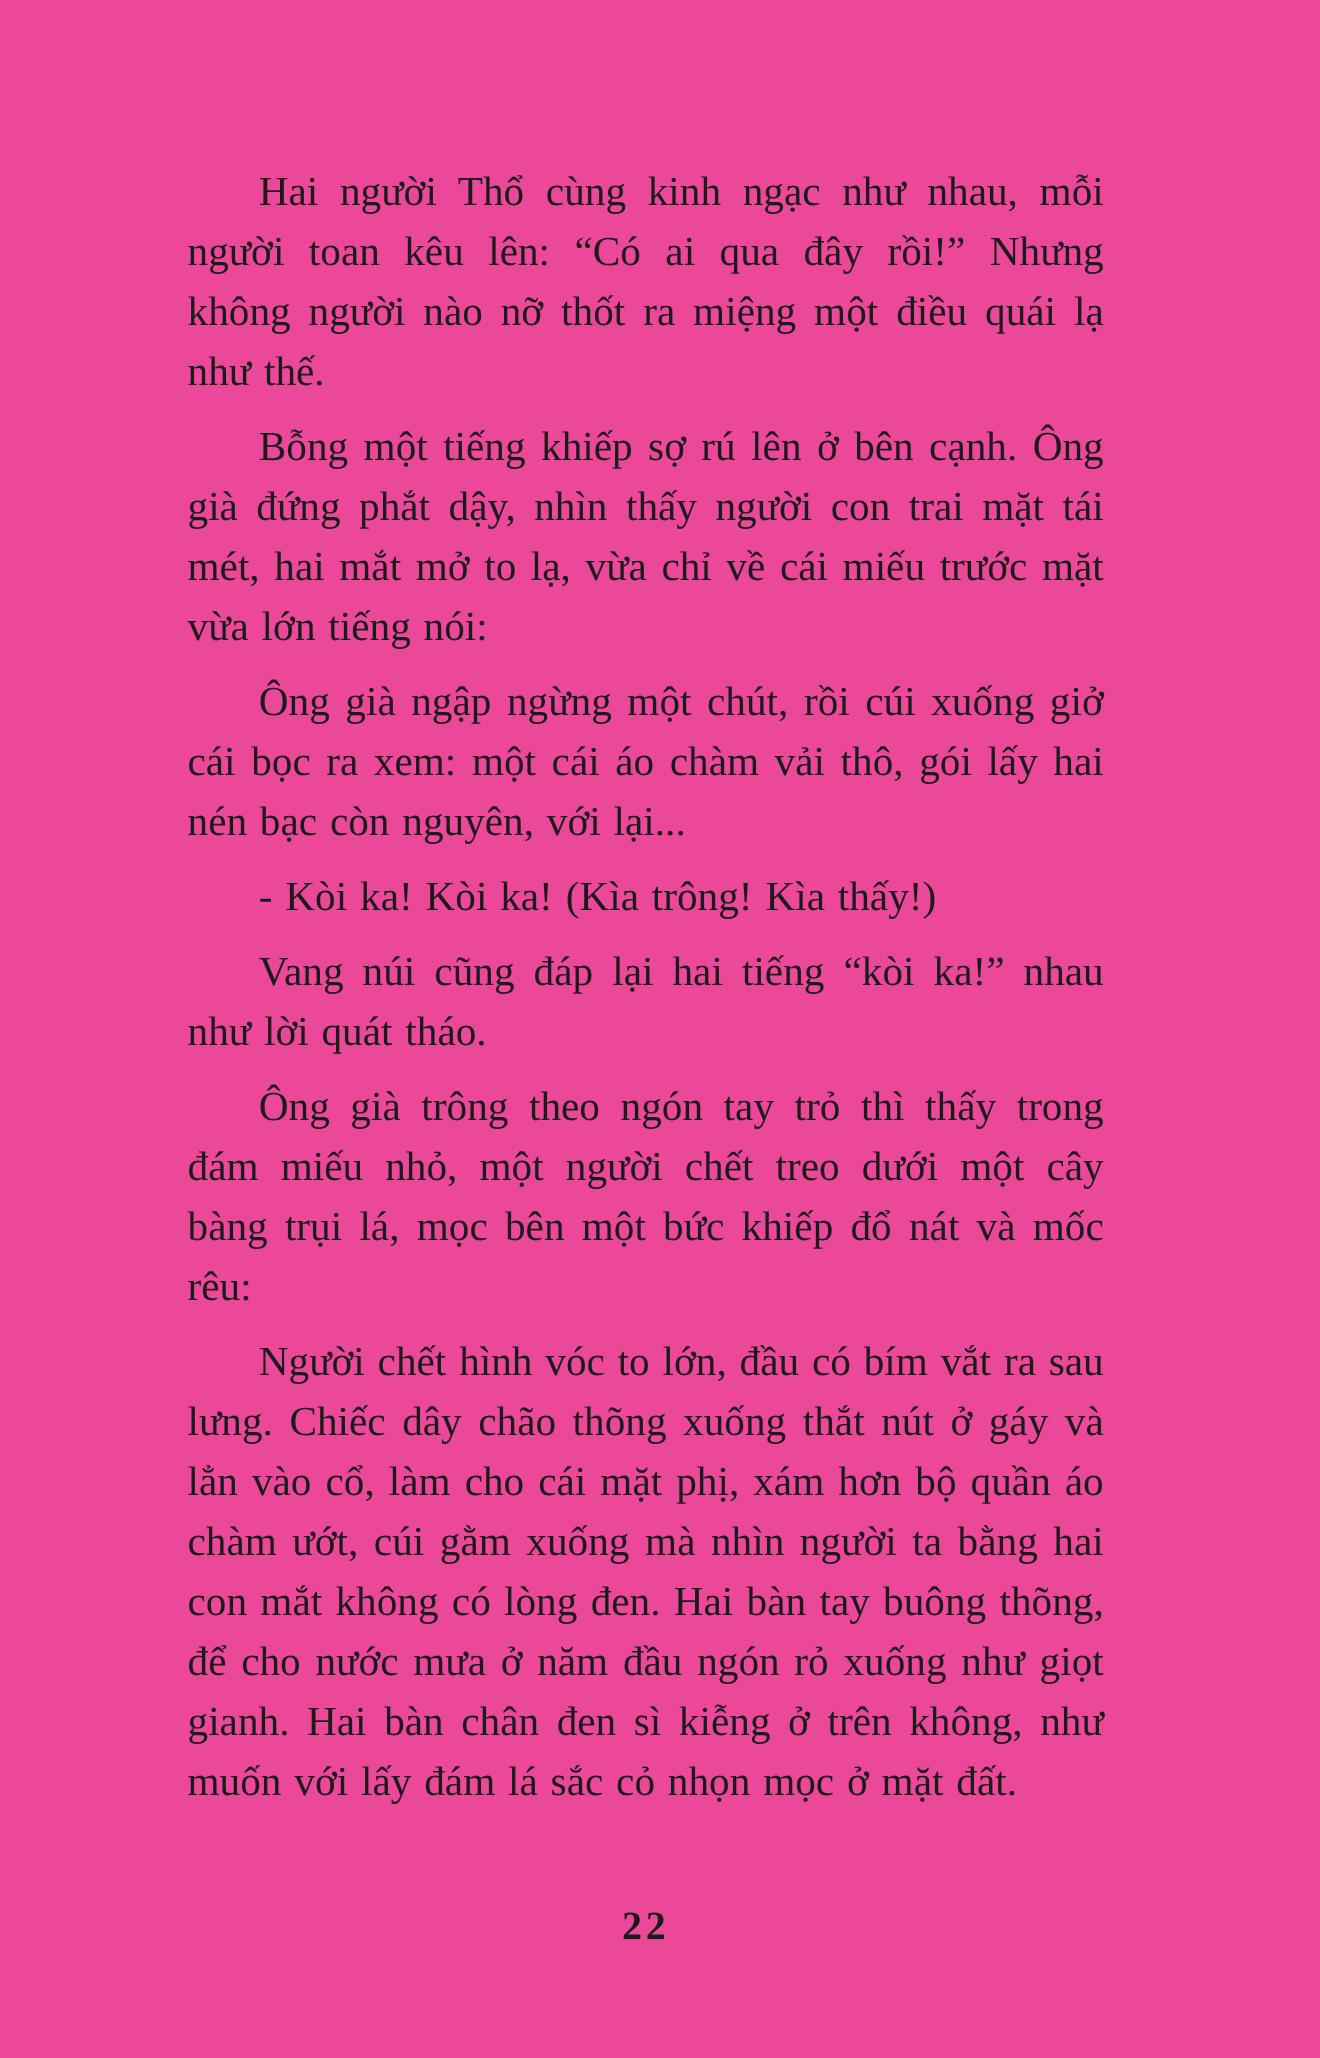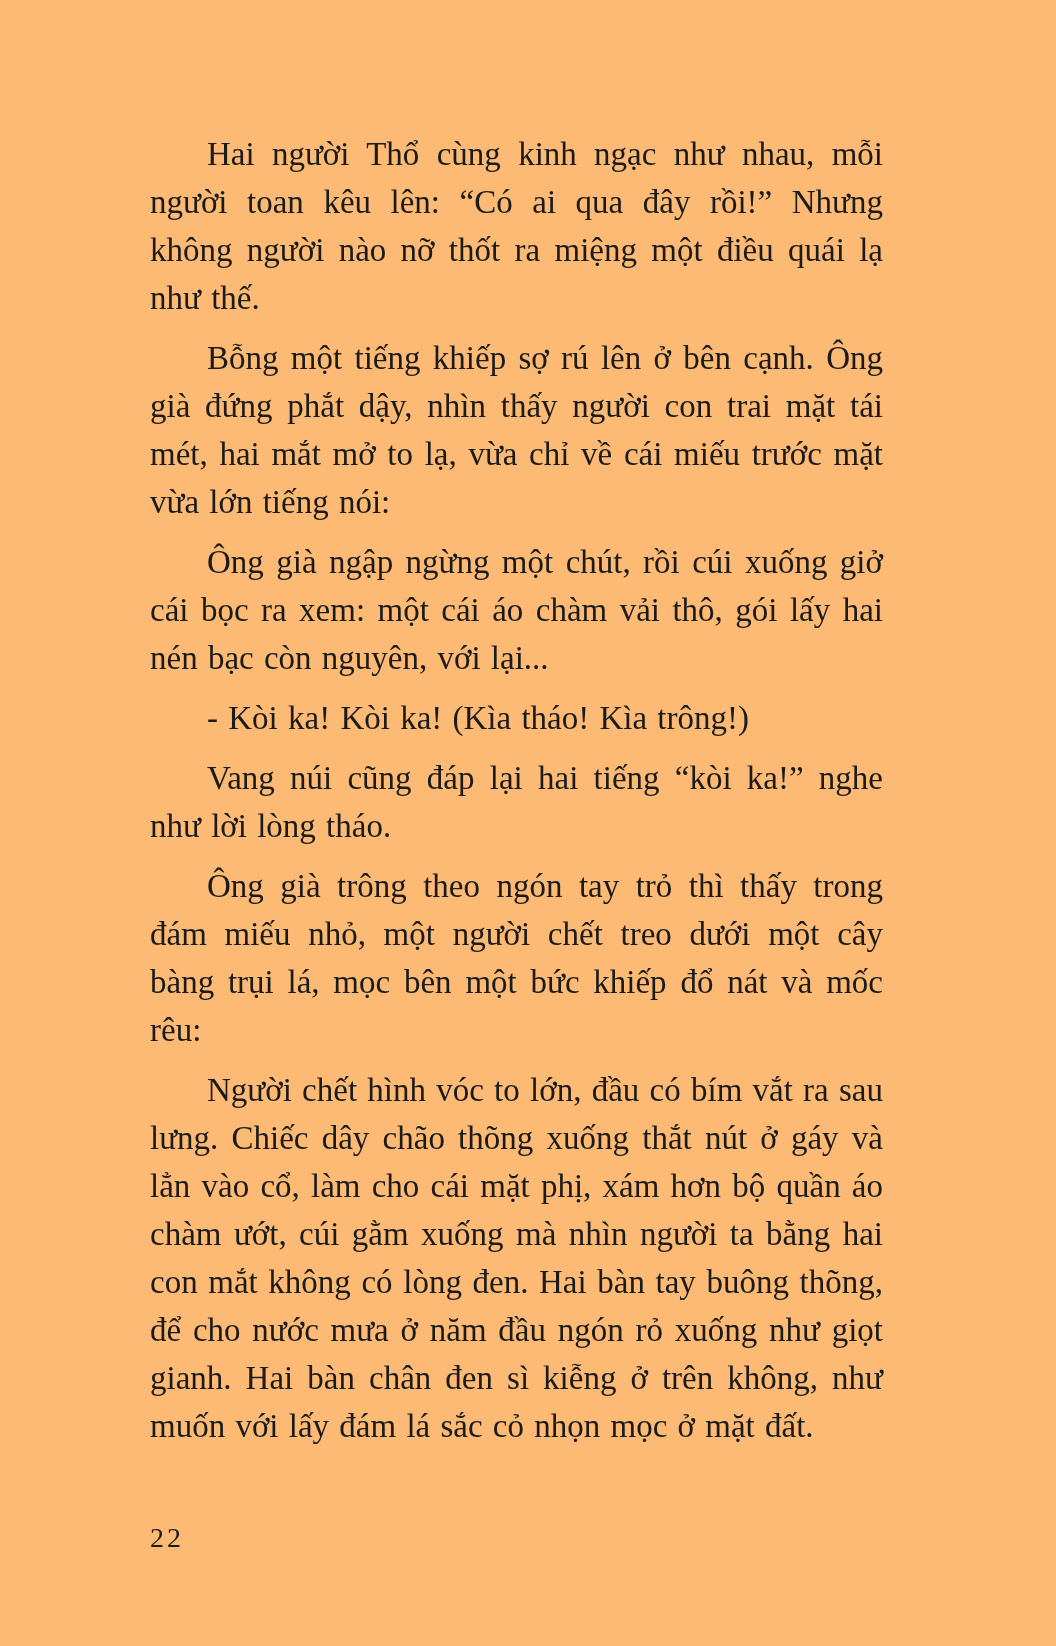--- a/index.html
+++ b/index.html
@@ -11,21 +11,21 @@
     width: 1056px;
     height: 1646px;
     position: relative;
     font-family: "Liberation Serif", "DejaVu Serif", serif;
     color: #1b1b1b;
     overflow: hidden;
   }
   .page {
     position: absolute;
     inset: 0;
-    background: #fdba74;
+    background: #ec4899;
   }
   .text-block {
     position: absolute;
     top: 130px;
     left: 150px;
     width: 733px;
   }
   .para {
     margin: 0 0 12px 0;
     font-size: 33px;
@@ -34,33 +34,33 @@
     text-indent: 57px;
     word-spacing: 2px;
   }
   .italic {
   }
   .page-number {
     position: absolute;
     top: 1522px;
     left: 150px;
     width: 733px;
-    text-align: left;
-    font-size: 28px;
-    font-weight: 400;
+    text-align: center;
+    font-size: 32px;
+    font-weight: 700;
     letter-spacing: 3px;
   }
 </style>
 </head>
 <body>
 
 <div class="page">
   <div class="text-block">
       <p class="para"><span>Hai người Thổ cùng kinh ngạc như nhau, mỗi người toan kêu lên: “Có ai qua đây rồi!” Nhưng không người nào nỡ thốt ra miệng một điều quái lạ như thế.</span></p>
       <p class="para"><span>Bỗng một tiếng khiếp sợ rú lên ở bên cạnh. Ông già đứng phắt dậy, nhìn thấy người con trai mặt tái mét, hai mắt mở to lạ, vừa chỉ về cái miếu trước mặt vừa lớn tiếng nói:</span></p>
       <p class="para"><span>Ông già ngập ngừng một chút, rồi cúi xuống giở cái bọc ra xem: một cái áo chàm vải thô, gói lấy hai nén bạc còn nguyên, với lại...</span></p>
-      <p class="para"><span>- </span><span class="italic">Kòi ka! Kòi ka!</span><span> (Kìa tháo! Kìa trông!)</span></p>
-      <p class="para"><span>Vang núi cũng đáp lại hai tiếng “kòi ka!” nghe như lời lòng tháo.</span></p>
+      <p class="para"><span>- </span><span class="italic">Kòi ka! Kòi ka!</span><span> (Kìa trông! Kìa thấy!)</span></p>
+      <p class="para"><span>Vang núi cũng đáp lại hai tiếng “kòi ka!” nhau như lời quát tháo.</span></p>
       <p class="para"><span>Ông già trông theo ngón tay trỏ thì thấy trong đám miếu nhỏ, một người chết treo dưới một cây bàng trụi lá, mọc bên một bức khiếp đổ nát và mốc rêu:</span></p>
       <p class="para"><span>Người chết hình vóc to lớn, đầu có bím vắt ra sau lưng. Chiếc dây chão thõng xuống thắt nút ở gáy và lẳn vào cổ, làm cho cái mặt phị, xám hơn bộ quần áo chàm ướt, cúi gằm xuống mà nhìn người ta bằng hai con mắt không có lòng đen. Hai bàn tay buông thõng, để cho nước mưa ở năm đầu ngón rỏ xuống như giọt gianh. Hai bàn chân đen sì kiễng ở trên không, như muốn với lấy đám lá sắc cỏ nhọn mọc ở mặt đất.</span></p>
     </div>
   <div class="page-number">22</div>
 </div>
 
 </body></html>

